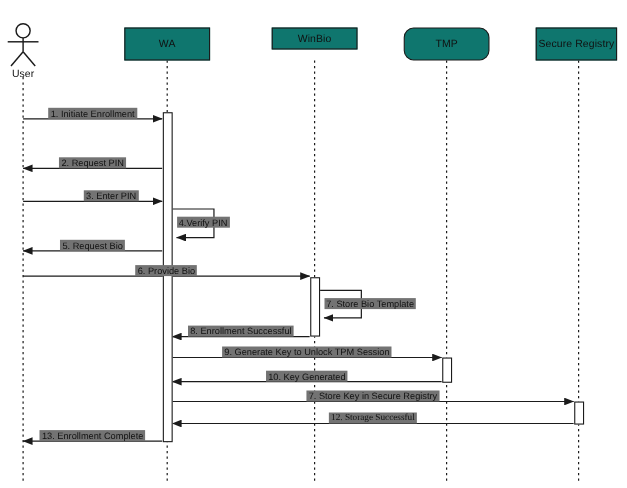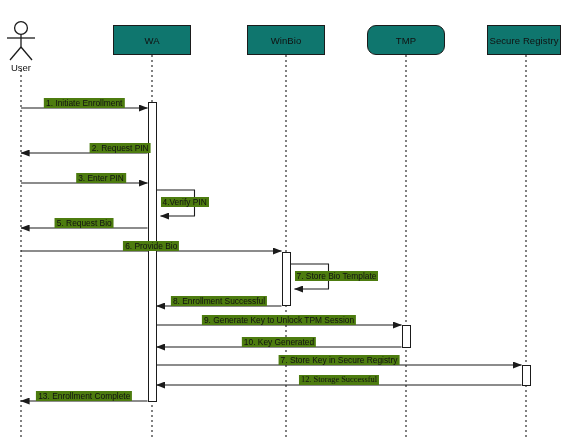--- a/index.html
+++ b/index.html
@@ -26,21 +26,21 @@
     position:absolute;
     font-size:9.5px;
     color:#111111;
     text-align:center;
     white-space:nowrap;
   }
   .msg-label{
     position:absolute;
     font-size:8.4px;
     color:#111111;
-    background:#4d7c0f;
+    background:#737373;
     padding:0 2px;
     white-space:nowrap;
     line-height:10px;
     transform:translateX(-50%);
   }
   .msg-label.left-anchor{transform:none;}
   .actbar{
     position:absolute;
     box-sizing:border-box;
     background:#ffffff;
@@ -89,39 +89,39 @@
         <line x1="521.5" x2="156.5" y1="385" y2="385" stroke="#1b1b1b" stroke-width="1.1" marker-end="url(#arrow-l)"></line>
         <line x1="147.5" x2="21" y1="401" y2="401" stroke="#1b1b1b" stroke-width="1.1" marker-end="url(#arrow-l)"></line>
       </g>
   </svg>
 
   <div id="boxes">
       <div class="actor-label" style="left: -19px; top: 62px; width: 80px;">User</div>
       <div class="part-box" style="left: 113px; top: 25px; width: 78px; height: 30px;">
         <span>WA</span>
       </div>
-      <div class="part-box" style="left: 247px; top: 25px; width: 78px; height: 30px;">
+      <div class="part-box" style="left: 247px; top: 25px; width: 78px; height: 20px;">
         <span>WinBio</span>
       </div>
       <div class="part-box" style="left: 367px; top: 25px; width: 78px; height: 30px; border-radius: 9px;">
         <span>TMP</span>
       </div>
       <div class="part-box" style="left: 487px; top: 25px; width: 74px; height: 30px;">
         <span>Secure Registry</span>
       </div>
     </div>
   <div id="bars">
       <div class="actbar" style="left: 147.5px; top: 102px; width: 9px; height: 300px;"></div>
       <div class="actbar" style="left: 281.5px; top: 252px; width: 9px; height: 54px;"></div>
       <div class="actbar" style="left: 401.5px; top: 325px; width: 9px; height: 23px;"></div>
       <div class="actbar" style="left: 521.5px; top: 365px; width: 9px; height: 21px;"></div>
     </div>
   <div id="labels">
       <div class="msg-label" style="left: 84.25px; top: 98px;">1. Initiate Enrollment</div>
-      <div class="msg-label" style="left: 84.25px; top: 143px; margin-left: 36px;">2. Request PIN</div>
+      <div class="msg-label" style="left: 84.25px; top: 143px;">2. Request PIN</div>
       <div class="msg-label" style="left: 101px; top: 173px;">3. Enter PIN</div>
       <div class="msg-label left-anchor" style="left: 160.5px; top: 197px;">4.Verify PIN</div>
       <div class="msg-label" style="left: 84.25px; top: 218px;">5. Request Bio</div>
       <div class="msg-label" style="left: 151.25px; top: 241px;">6. Provide Bio</div>
       <div class="msg-label left-anchor" style="left: 294.5px; top: 270.5px; text-align: right;">7. Store Bio Template</div>
       <div class="msg-label" style="left: 219px; top: 296px;">8. Enrollment Successful</div>
       <div class="msg-label" style="left: 279px; top: 315px;">9. Generate Key to Unlock TPM Session</div>
       <div class="msg-label" style="left: 279px; top: 337px;">10. Key Generated</div>
       <div class="msg-label" style="left: 339px; top: 355px;">7. Store Key in Secure Registry</div>
       <div class="msg-label" style="left: 339px; top: 375px; font-family: Liberation Serif, serif;">12. Storage Successful</div>

